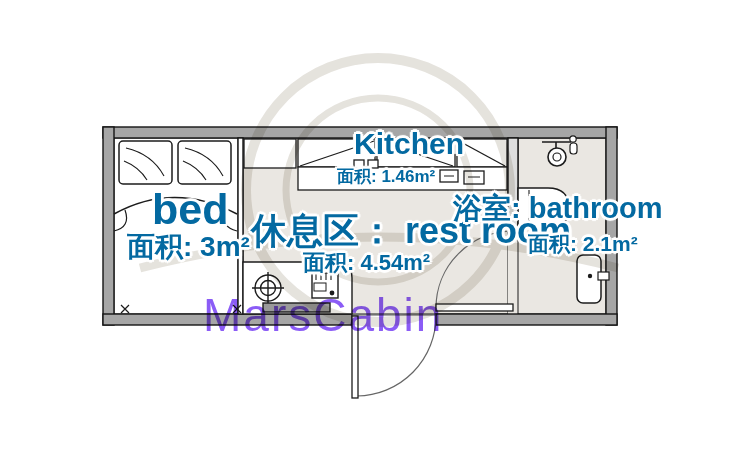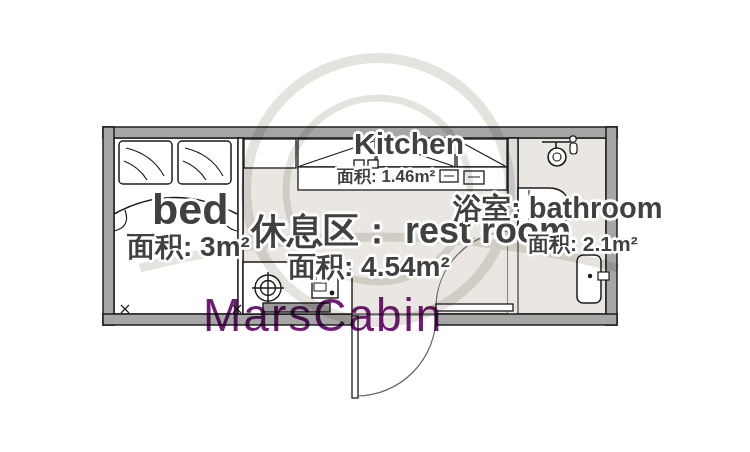--- a/index.html
+++ b/index.html
@@ -5,38 +5,38 @@
   html,body { margin:0; padding:0; background:#ffffff; }
   .stage {
     position:relative; width:750px; height:452px; background:#ffffff;
     overflow:hidden; font-family:"Liberation Sans", sans-serif;
   }
   .plan { position:absolute; left:0; top:0; z-index:1; }
   .wm-svg { position:absolute; left:0; top:0; z-index:2; mix-blend-mode:multiply; pointer-events:none; }
   .wm-text {
     position:absolute; left:203px; top:288px; z-index:2;
     font-size:46px; font-weight:400; letter-spacing:2px;
-    color:#701a75; mix-blend-mode:multiply; white-space:nowrap;
+    color:#8b5cf6; mix-blend-mode:multiply; white-space:nowrap;
   }
   .lbl {
-    position:absolute; z-index:5; white-space:nowrap; color:#404040;
+    position:absolute; z-index:5; white-space:nowrap; color:#0369a1;
     text-shadow:
       -2px -2px 0 #fff, -2px 0 0 #fff, -2px 2px 0 #fff,
       0 -2px 0 #fff, 0 2px 0 #fff,
       2px -2px 0 #fff, 2px 0 0 #fff, 2px 2px 0 #fff,
       -3px 0 1px #fff, 3px 0 1px #fff, 0 3px 1px #fff, 0 -3px 1px #fff;
   }
   .room-name { font-weight:600; }
   .area-val  { font-weight:700; }
   .lbl-kitchen      { left:354px; top:127px; font-size:30px; }
   .lbl-kitchen-area { left:337px; top:165px; font-size:17px; }
   .lbl-bed          { left:152px; top:185px; font-size:43px; }
   .lbl-bed-area     { left:127px; top:228px; font-size:28px; }
   .lbl-rest         { left:251px; top:207px; font-size:36px; }
-  .lbl-rest-area    { left:288px; top:248px; font-size:28px; }
+  .lbl-rest-area    { left:303px; top:248px; font-size:22px; }
   .lbl-bath         { left:453px; top:189px; font-size:29px;text-align:right; }
   .lbl-bath-area    { left:504px; top:230px; font-size:21px;padding-left:24px; }
 </style>
 </head>
 <body>
 
 <div class="stage">
 
   <svg class="plan" width="750" height="452" viewBox="0 0 750 452">
 

